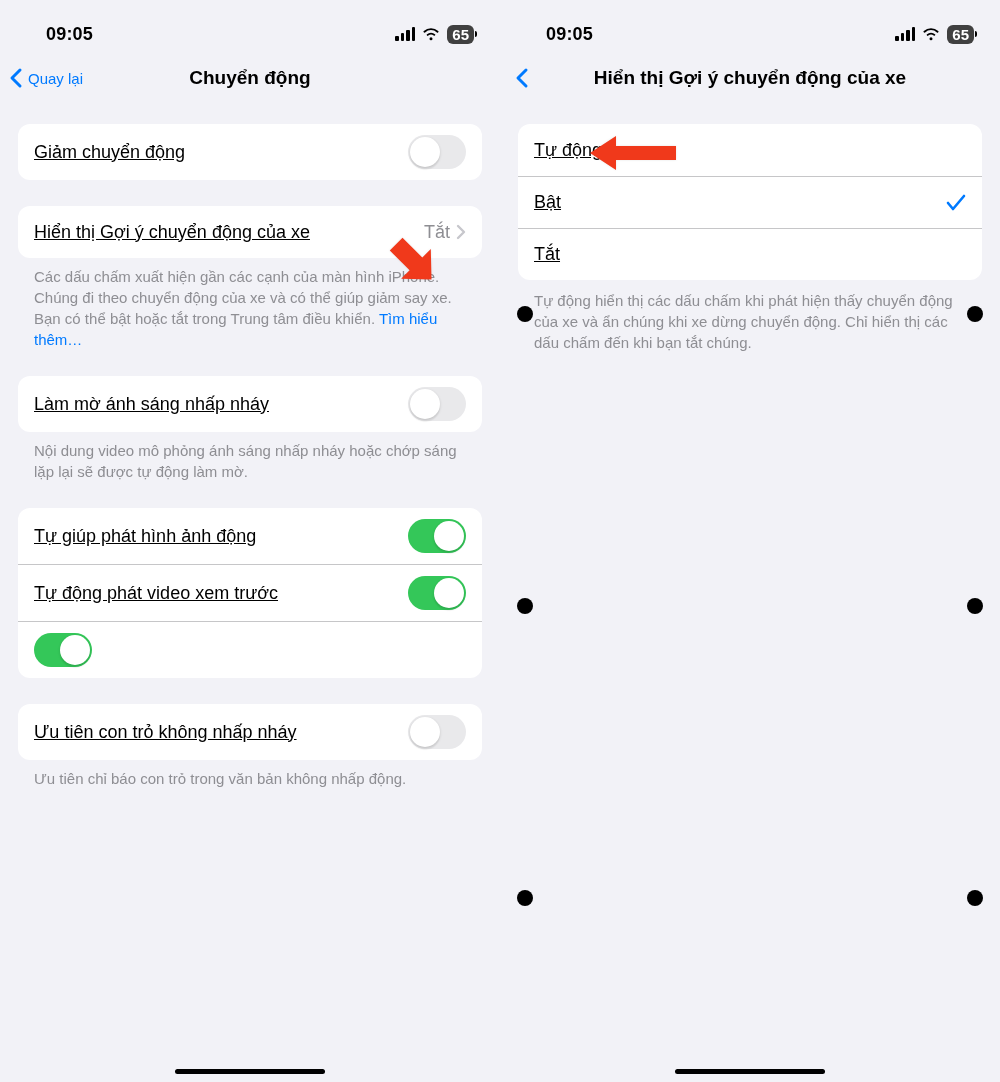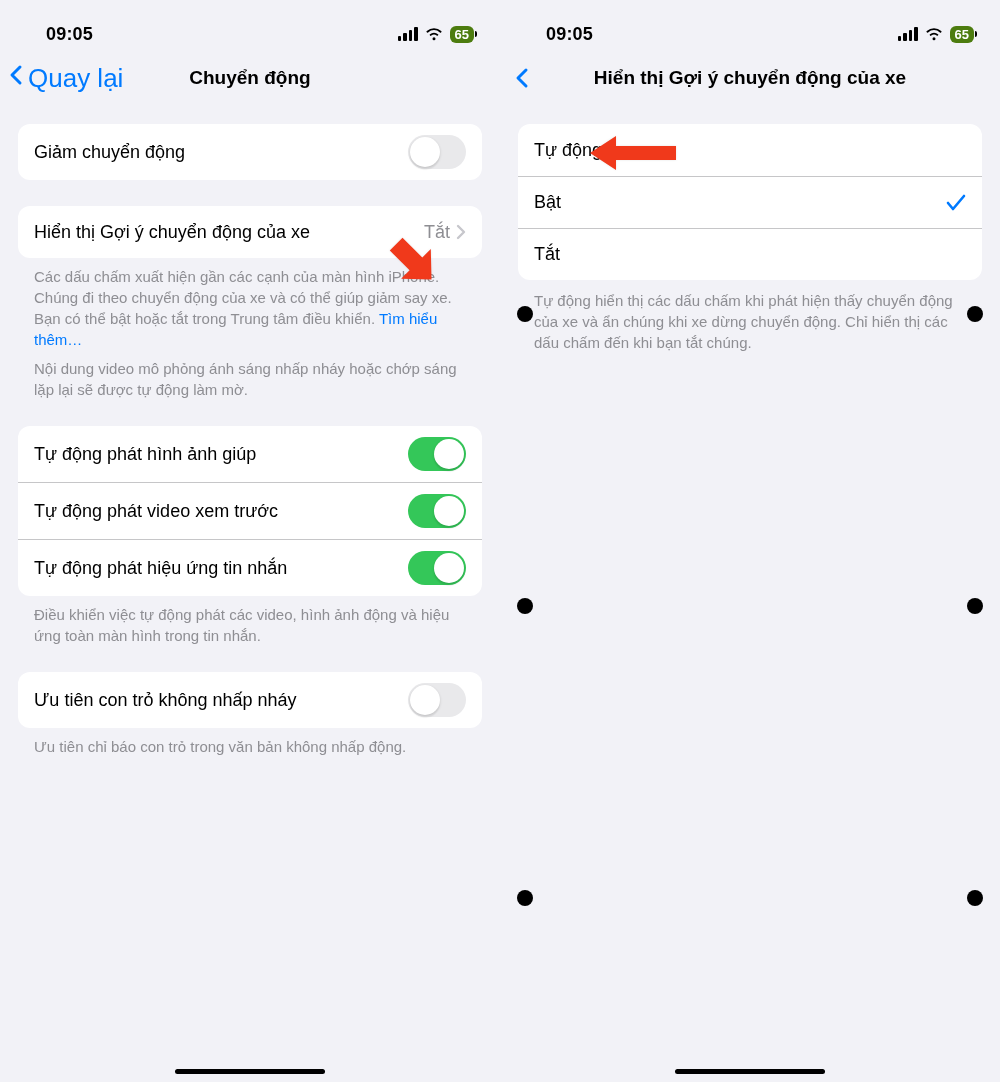--- a/index.html
+++ b/index.html
@@ -58,25 +58,25 @@
   }
   .signal-bars span:nth-child(1){height:5px;}
   .signal-bars span:nth-child(2){height:8px;}
   .signal-bars span:nth-child(3){height:11px;}
   .signal-bars span:nth-child(4){height:14px;}
   .wifi-icon svg { display:block; }
   .battery {
     display: flex;
     align-items: center;
     gap: 4px;
-    background: #4d7c0f;
+    background: #404040;
     border-radius: 6px;
     padding: 1px 5px;
     color: #fff;
-    font-size: 13px;
+    font-size: 15px;
     font-weight: 700;
     position: relative;
   }
   .battery::after {
     content:"";
     position:absolute;
     right:-3px;
     top:50%;
     transform:translateY(-50%);
     width:2px;height:6px;background:#000;border-radius:0 2px 2px 0;
@@ -86,23 +86,23 @@
     height: 48px;
     display: flex;
     align-items: center;
     position: relative;
     background: #f2f2f7;
     flex-shrink: 0;
     padding: 0 8px;
   }
   .nav-back {
     display: flex;
-    align-items: flex-start;
+    align-items: center;
     color: #007aff;
-    font-size: 26px;
+    font-size: 15px;
     gap: 2px;
     z-index: 2;
   }
   .nav-back svg { display:block; }
   .nav-title {
     position: absolute;
     left: 0; right: 0;
     text-align: center;
     font-size: 19px;
     font-weight: 600;
@@ -129,21 +129,21 @@
     display: flex;
     align-items: center;
     min-height: 52px;
     padding: 11px 16px;
     font-size: 18px;
     color: #000;
   }
   .cell + .cell {
     border-top: 0.5px solid rgba(60,60,67,0.29);
   }
-  .cell-label { flex: 1; }
+  .cell-label { flex: 1; text-decoration: underline; }
   .cell-value { color: #8e8e93; font-size: 18px; margin-right: 6px; }
   .chevron {
     color: #c7c7cc;
   }
   .chevron svg { display:block; }
   
   .switch {
     width: 58px;
     height: 34px;
     border-radius: 17px;
@@ -267,43 +267,49 @@
           <svg width="10" height="16" viewBox="0 0 10 16">
               <path fill="none" stroke="#c7c7cc" stroke-width="2.4" stroke-linecap="round" stroke-linejoin="round" d="M2 2l6 6-6 6"></path>
             </svg>
         </div>
       </div>
     </div>
     <div class="group-footer">
       <span>Các dấu chấm xuất hiện gần các cạnh của màn hình iPhone. Chúng đi theo chuyển động của xe và có thể giúp giảm say xe. Bạn có thể bật hoặc tắt trong Trung tâm điều khiển. </span><a href="#">Tìm hiểu thêm…</a>
     </div>
 
+    <div class="group" style="margin-top:26px;">
+      <div class="cell">
+        <div class="cell-label">Làm mờ ánh sáng nhấp nháy</div>
+        <div class="switch off">
+            <div class="switch-knob"></div>
+          </div>
+      </div>
+    </div>
     <div class="group-footer">Nội dung video mô phỏng ánh sáng nhấp nháy hoặc chớp sáng lặp lại sẽ được tự động làm mờ.</div>
 
     <div class="group" style="margin-top:26px;">
       <div class="cell">
-        <div class="cell-label">Tự động phát hình ảnh giúp</div>
+        <div class="cell-label">Tự giúp phát hình ảnh động</div>
         <div class="switch on">
             <div class="switch-knob"></div>
           </div>
       </div>
       <div class="cell">
         <div class="cell-label">Tự động phát video xem trước</div>
         <div class="switch on">
             <div class="switch-knob"></div>
           </div>
       </div>
       <div class="cell">
-        <div class="cell-label">Tự động phát hiệu ứng tin nhắn</div>
         <div class="switch on">
             <div class="switch-knob"></div>
           </div>
       </div>
     </div>
-    <div class="group-footer">Điều khiển việc tự động phát các video, hình ảnh động và hiệu ứng toàn màn hình trong tin nhắn.</div>
 
     <div class="group" style="margin-top:26px;">
       <div class="cell">
         <div class="cell-label">Ưu tiên con trỏ không nhấp nháy</div>
         <div class="switch off">
             <div class="switch-knob"></div>
           </div>
       </div>
     </div>
     <div class="group-footer">Ưu tiên chỉ báo con trỏ trong văn bản không nhấp động.</div>

